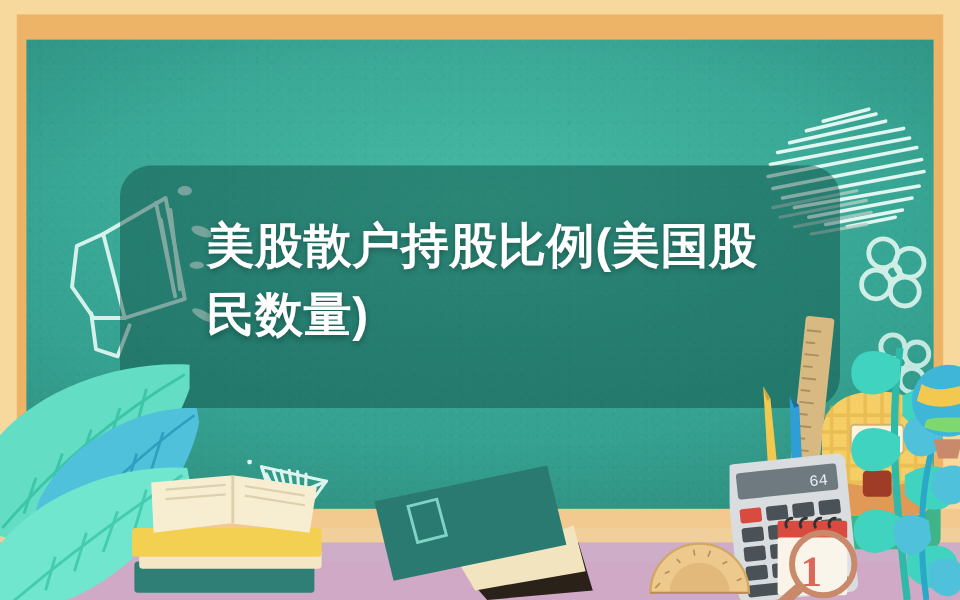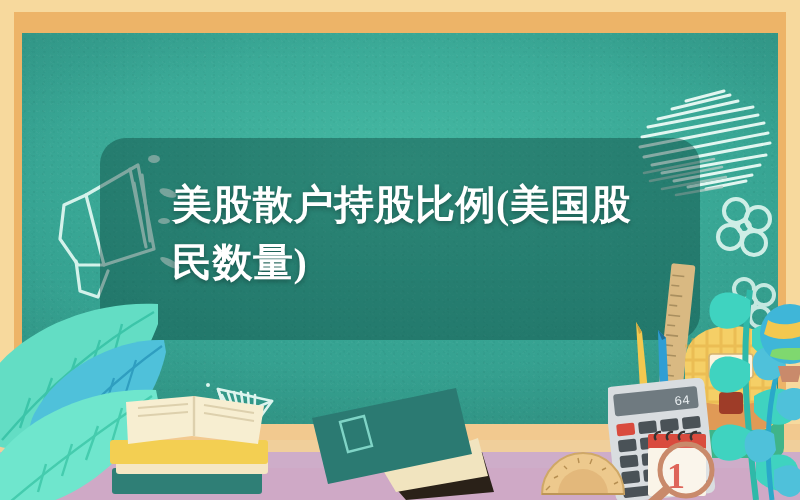--- a/index.html
+++ b/index.html
@@ -41,21 +41,20 @@
   
   .panel{
     position:absolute;left:78px;top:105px;width:600px;height:202px;
     background:rgba(9,64,58,.42);border-radius:26px;
   }
   .title{
     position:absolute;left:172px;top:176px;width:470px;
     color:#ffffff;font-size:40px;line-height:58px;font-weight:700;
     letter-spacing:.5px;text-shadow:0 2px 5px rgba(0,0,0,.30);
     white-space:pre-wrap;
-    font-family:Liberation Serif, serif;
   }
   
   .desk-tan{position:absolute;left:0;top:424px;width:800px;height:28px;background:#f2c98f;}
   .desk-tan2{position:absolute;left:0;top:440px;width:800px;height:16px;background:#f0cf9b;}
   .desk-pink{position:absolute;left:0;top:452px;width:800px;height:48px;background:#ceadc9;}
   .desk-pink2{position:absolute;left:0;top:468px;width:800px;height:32px;background:#cfa9c6;}
   
   .obj{position:absolute;}
   
   .leaf-l1{left:-28px;top:300px;width:190px;height:150px;}

